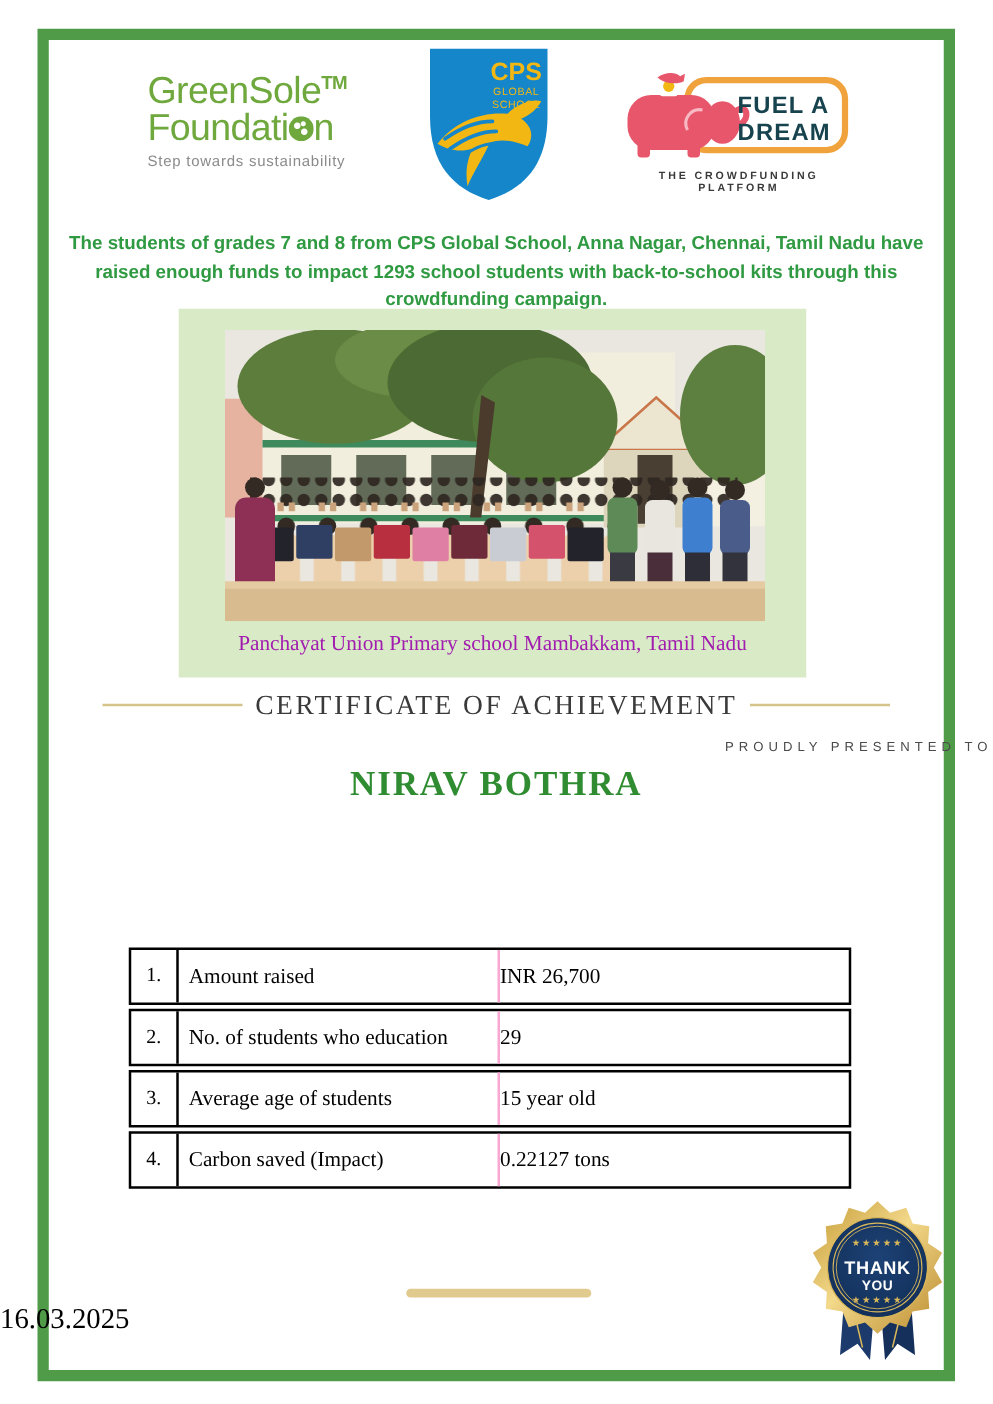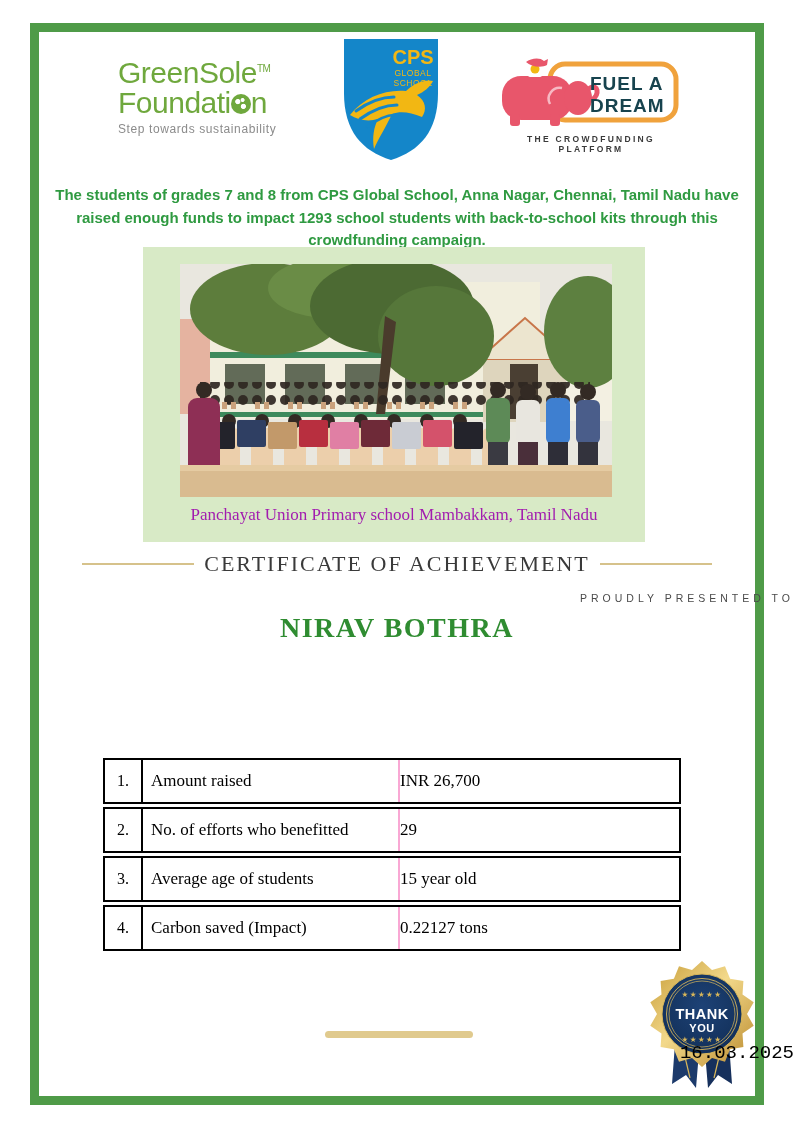--- a/index.html
+++ b/index.html
@@ -8,21 +8,21 @@
     position:relative; width:794px; height:1123px; background:#ffffff;
     font-family:"Liberation Serif", serif; overflow:hidden;
   }
   .frame {
     position:absolute; left:30px; top:23px; width:734px; height:1082px;
     border:9px solid #4f9b48;
   }
   
   .gs-logo { position:absolute; left:118px; top:58px; width:185px; font-family:"Liberation Sans", sans-serif; }
   .gs-l1 { font-size:30px; color:#6fa83d; letter-spacing:-0.5px; line-height:1.0; }
-  .gs-l1 sup { font-size:10px; color:#6fa83d; }
+  .gs-l1 sup { font-size:15px; color:#6fa83d;font-weight:bold; }
   .gs-l2 { font-size:30px; color:#6fa83d; letter-spacing:-0.5px; line-height:1.0; }
   .globe {
     display:inline-block; width:20px; height:20px; border-radius:50%;
     background:
       radial-gradient(circle at 34% 38%, #fff 0 2.2px, rgba(255,255,255,0) 3px),
       radial-gradient(circle at 62% 62%, #fff 0 2.2px, rgba(255,255,255,0) 3px),
       radial-gradient(circle at 58% 30%, #fff 0 1.6px, rgba(255,255,255,0) 2.4px),
       #6fa83d;
     vertical-align:baseline; position:relative; top:1px;
   }
@@ -60,21 +60,21 @@
   
   .impact-table { position:absolute; left:103px; top:758px; width:578px; }
   .t-row { display:flex; height:46px; border:2px solid #000; margin-bottom:3px; align-items:stretch; background:#fff; }
   .t-no { width:38px; border-right:2px solid #000; display:flex; align-items:center; justify-content:center; font-size:16px; }
   .t-label { width:257px; border-right:2px solid #f9a8d4; display:flex; align-items:center; padding-left:8px; font-size:17px; }
   .t-value { flex:1; display:flex; align-items:center; font-size:17px; }
 
   
   .badge { position:absolute; left:644px; top:956px; width:116px; height:136px; }
   .date-line { position:absolute; left:325px; top:1031px; width:148px; height:7px; border-radius:4px; background:#e0ca8e; }
-  .date-text { position:absolute; left:0; top:1042px; width:100%; text-align:right; font-size:19px; color:#000;font-family:Liberation Mono, monospace; }
+  .date-text { position:absolute; left:0; top:1042px; width:100%; text-align:left; font-size:23px; color:#000; }
 
   svg text { font-family:"Liberation Sans", sans-serif; }
 </style>
 </head>
 <body>
 
 <div class="page">
   <div class="frame"></div>
 
   <div class="gs-logo">
@@ -201,21 +201,21 @@
 
 
   <div class="impact-table">
     <div class="t-row">
       <div class="t-no">1.</div>
       <div class="t-label">Amount raised</div>
       <div class="t-value">INR 26,700</div>
     </div>
     <div class="t-row">
       <div class="t-no">2.</div>
-      <div class="t-label">No. of efforts who benefitted</div>
+      <div class="t-label">No. of students who education</div>
       <div class="t-value">29</div>
     </div>
     <div class="t-row">
       <div class="t-no">3.</div>
       <div class="t-label">Average age of students</div>
       <div class="t-value">15 year old</div>
     </div>
     <div class="t-row">
       <div class="t-no">4.</div>
       <div class="t-label">Carbon saved (Impact)</div>

